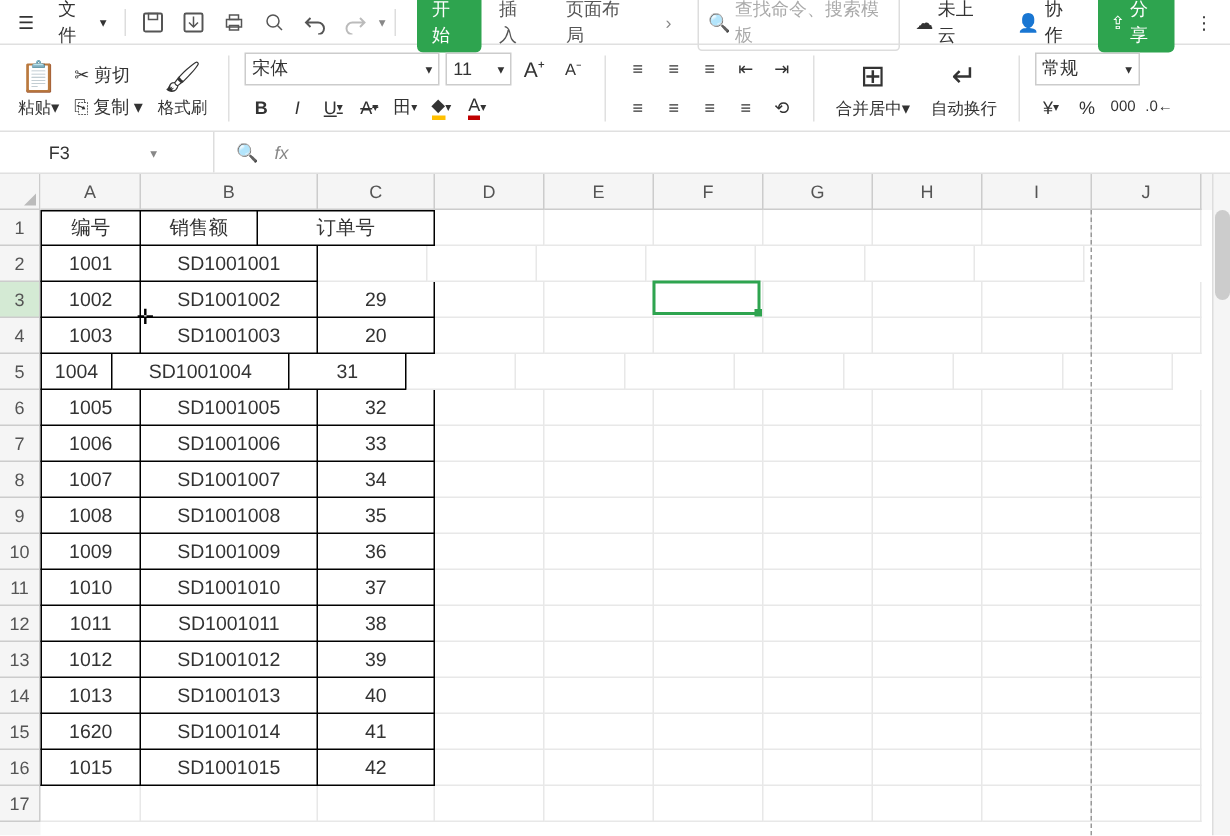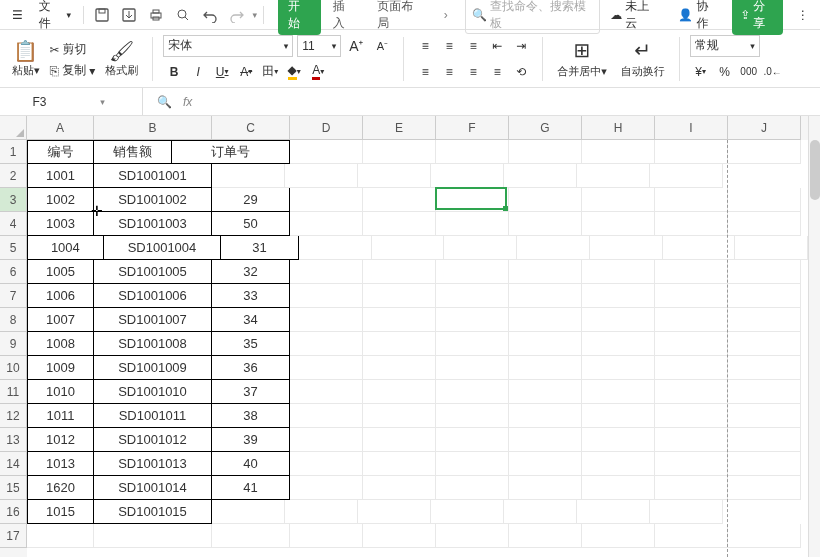--- a/index.html
+++ b/index.html
@@ -302,31 +302,31 @@
         <div class="cell" style="width: 73px;"></div>
         <div class="cell" style="width: 73px;"></div>
         <div class="cell" style="width: 73px;"></div>
         <div class="cell" style="width: 73px;"></div>
         <div class="cell" style="width: 73px;"></div>
         <div class="cell" style="width: 73px;"></div>
       </div>
       <div class="cell-row">
         <div class="cell bdr bdr-l" style="width: 67px;">1003</div>
         <div class="cell bdr" style="width: 118px;">SD1001003</div>
-        <div class="cell bdr" style="width: 78px;">50</div>
-        <div class="cell" style="width: 73px;"></div>
-        <div class="cell" style="width: 73px;"></div>
-        <div class="cell" style="width: 73px;"></div>
-        <div class="cell" style="width: 73px;"></div>
-        <div class="cell" style="width: 73px;"></div>
-        <div class="cell" style="width: 73px;"></div>
-        <div class="cell" style="width: 73px;"></div>
-      </div>
-      <div class="cell-row">
-        <div class="cell bdr bdr-l" style="width: 77px;">1004</div>
+        <div class="cell bdr" style="width: 78px;">20</div>
+        <div class="cell" style="width: 73px;"></div>
+        <div class="cell" style="width: 73px;"></div>
+        <div class="cell" style="width: 73px;"></div>
+        <div class="cell" style="width: 73px;"></div>
+        <div class="cell" style="width: 73px;"></div>
+        <div class="cell" style="width: 73px;"></div>
+        <div class="cell" style="width: 73px;"></div>
+      </div>
+      <div class="cell-row">
+        <div class="cell bdr bdr-l" style="width: 48px;">1004</div>
         <div class="cell bdr" style="width: 118px;">SD1001004</div>
         <div class="cell bdr" style="width: 78px;">31</div>
         <div class="cell" style="width: 73px;"></div>
         <div class="cell" style="width: 73px;"></div>
         <div class="cell" style="width: 73px;"></div>
         <div class="cell" style="width: 73px;"></div>
         <div class="cell" style="width: 73px;"></div>
         <div class="cell" style="width: 73px;"></div>
         <div class="cell" style="width: 73px;"></div>
       </div>
@@ -446,20 +446,21 @@
         <div class="cell" style="width: 73px;"></div>
         <div class="cell" style="width: 73px;"></div>
         <div class="cell" style="width: 73px;"></div>
         <div class="cell" style="width: 73px;"></div>
         <div class="cell" style="width: 73px;"></div>
         <div class="cell" style="width: 73px;"></div>
       </div>
       <div class="cell-row">
         <div class="cell bdr bdr-l" style="width: 67px;">1015</div>
         <div class="cell bdr" style="width: 118px;">SD1001015</div>
+        <div class="cell bdr" style="width: 78px;">42</div>
         <div class="cell" style="width: 73px;"></div>
         <div class="cell" style="width: 73px;"></div>
         <div class="cell" style="width: 73px;"></div>
         <div class="cell" style="width: 73px;"></div>
         <div class="cell" style="width: 73px;"></div>
         <div class="cell" style="width: 73px;"></div>
         <div class="cell" style="width: 73px;"></div>
       </div>
       <div class="cell-row">
         <div class="cell" style="width: 67px;"></div>

